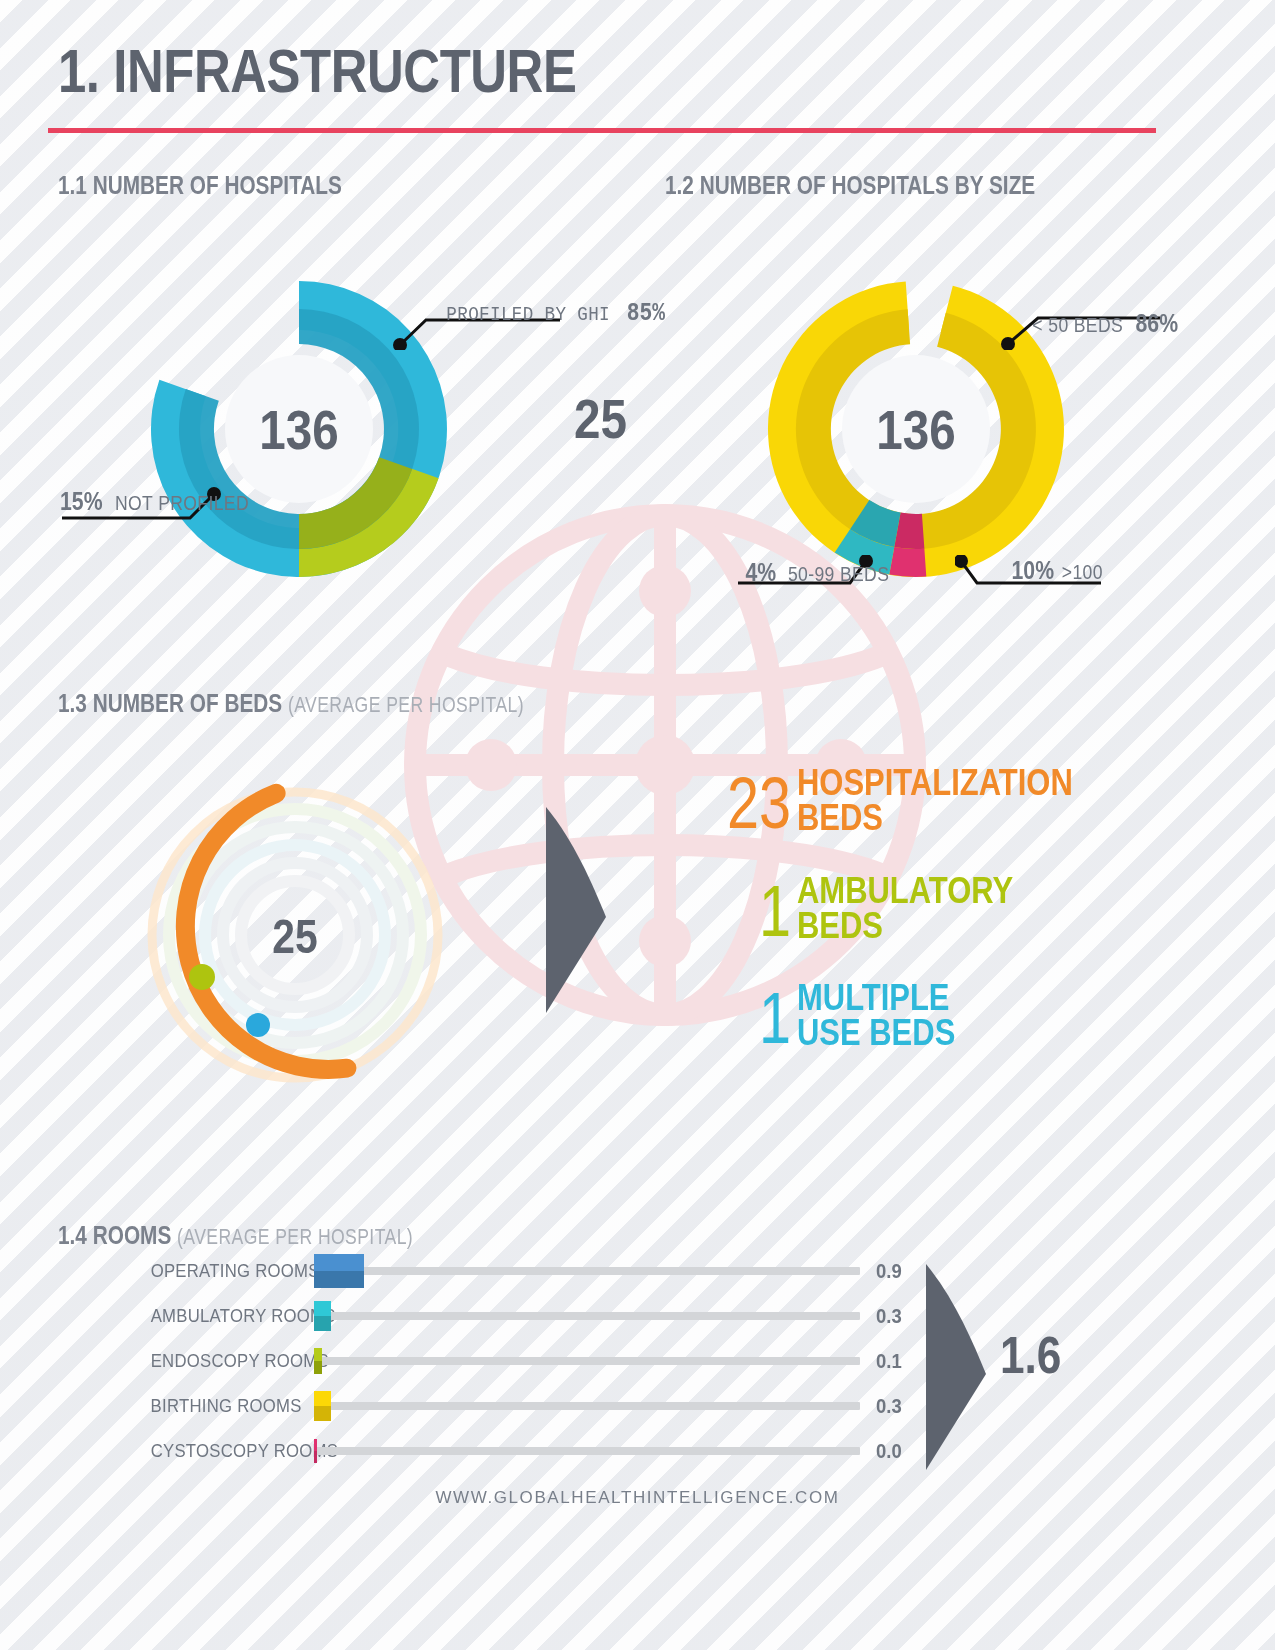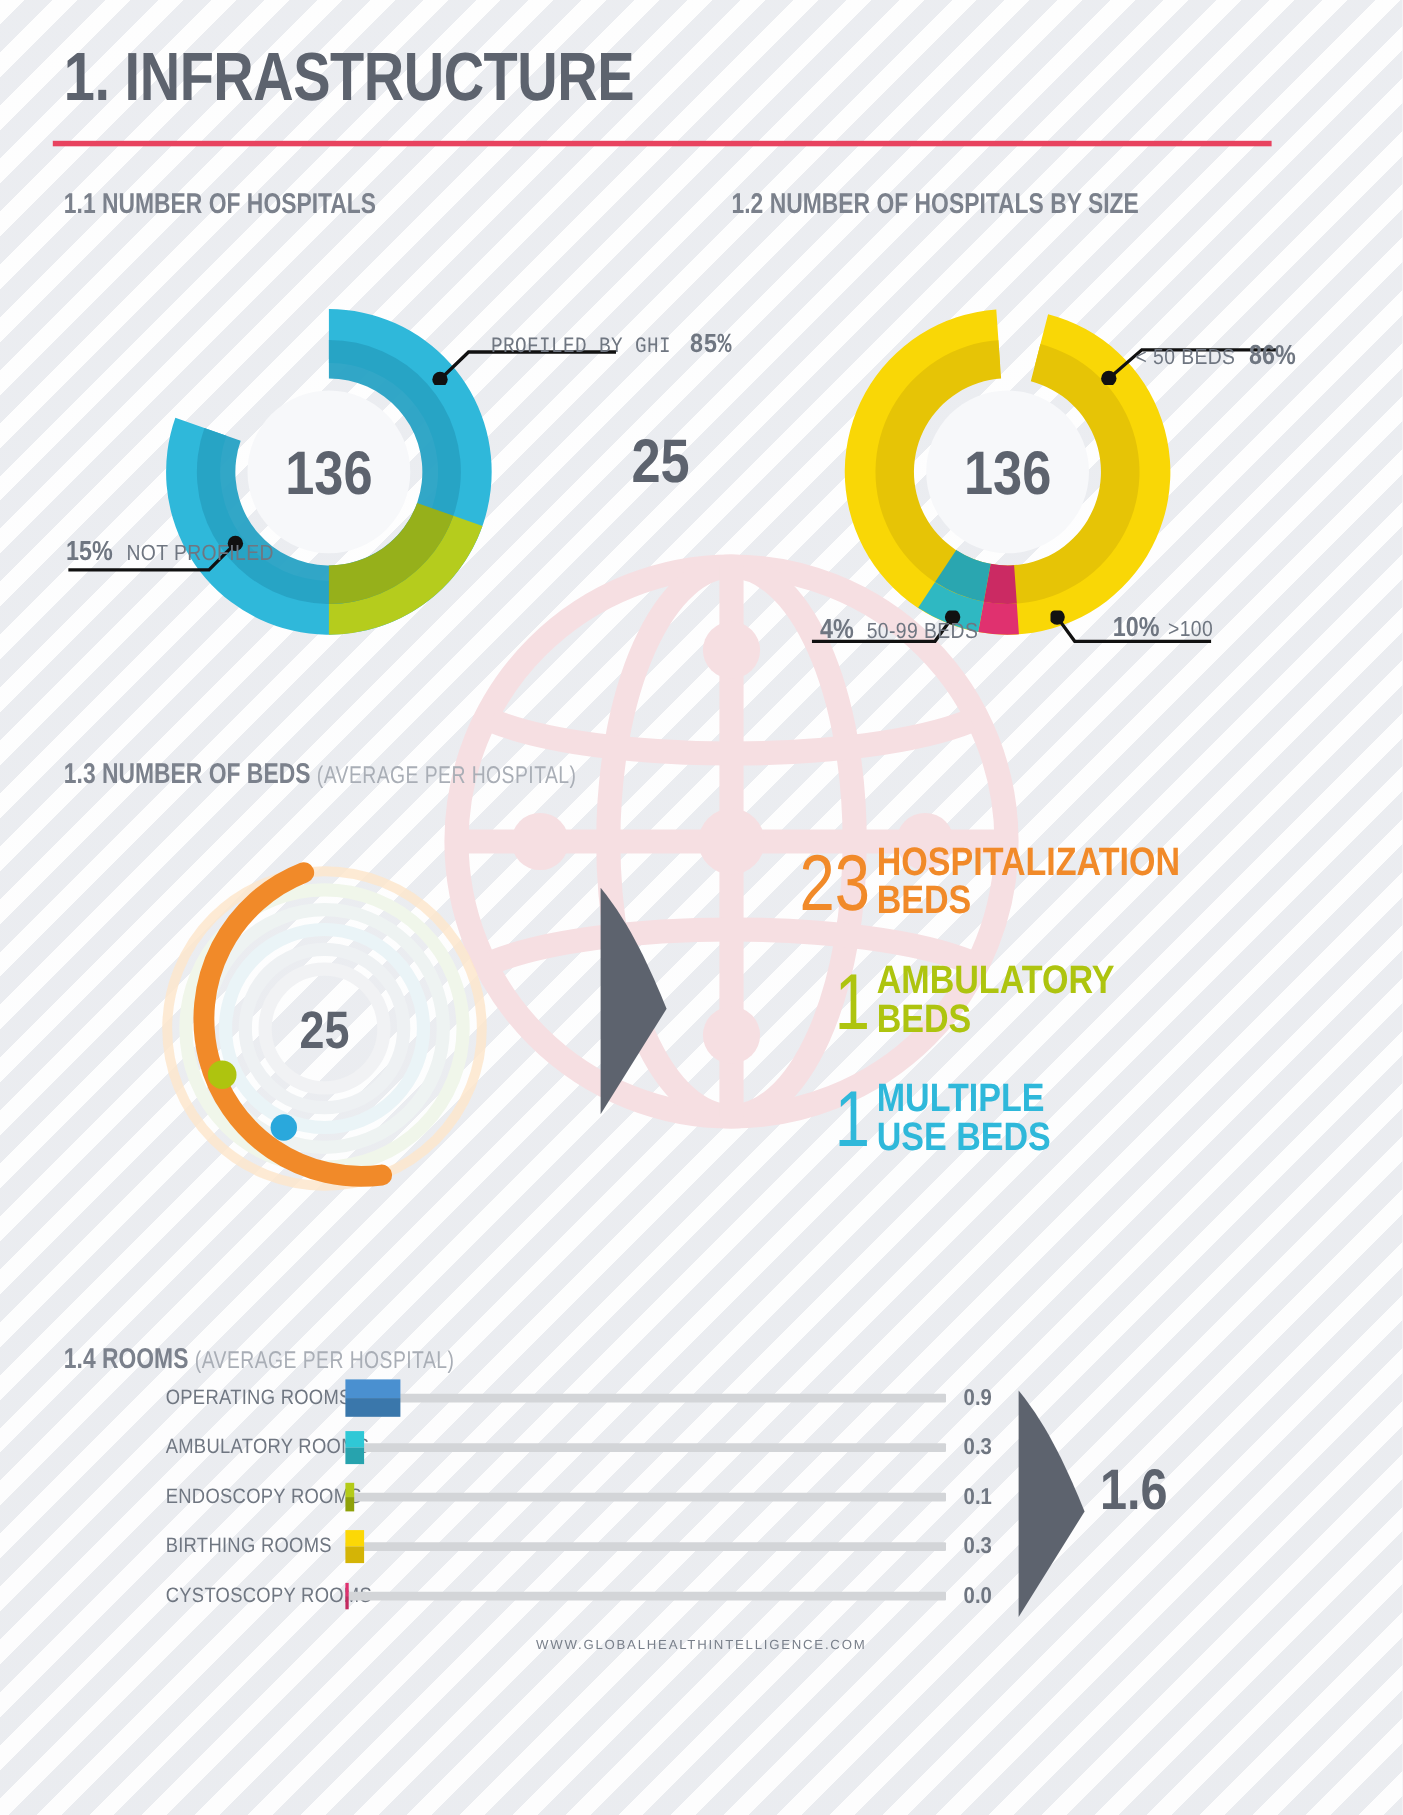--- a/index.html
+++ b/index.html
@@ -109,21 +109,21 @@
   }
   .rooms-total{
     position:absolute;left:1000px;top:1325px;
     font-size:52px;font-weight:bold;color:#5d636e;
     transform:scaleX(0.85);transform-origin:left top;
   }
   .arrow-rooms{position:absolute;left:920px;top:1262px;}
 
   .footer{
     position:absolute;left:0;right:0;top:1488px;text-align:center;
-    font-size:12px;color:#787f8a;letter-spacing:1.6px;
+    font-size:17px;color:#787f8a;letter-spacing:1.6px;
   }
 </style>
 </head>
 <body>
 
 <div class="bg-texture"></div>
 
 <svg class="globe" viewBox="0 0 540 540">
   <g fill="none" stroke="#f6dfe2" stroke-width="22">
     <ellipse cx="270" cy="270" rx="250" ry="250"></ellipse>

